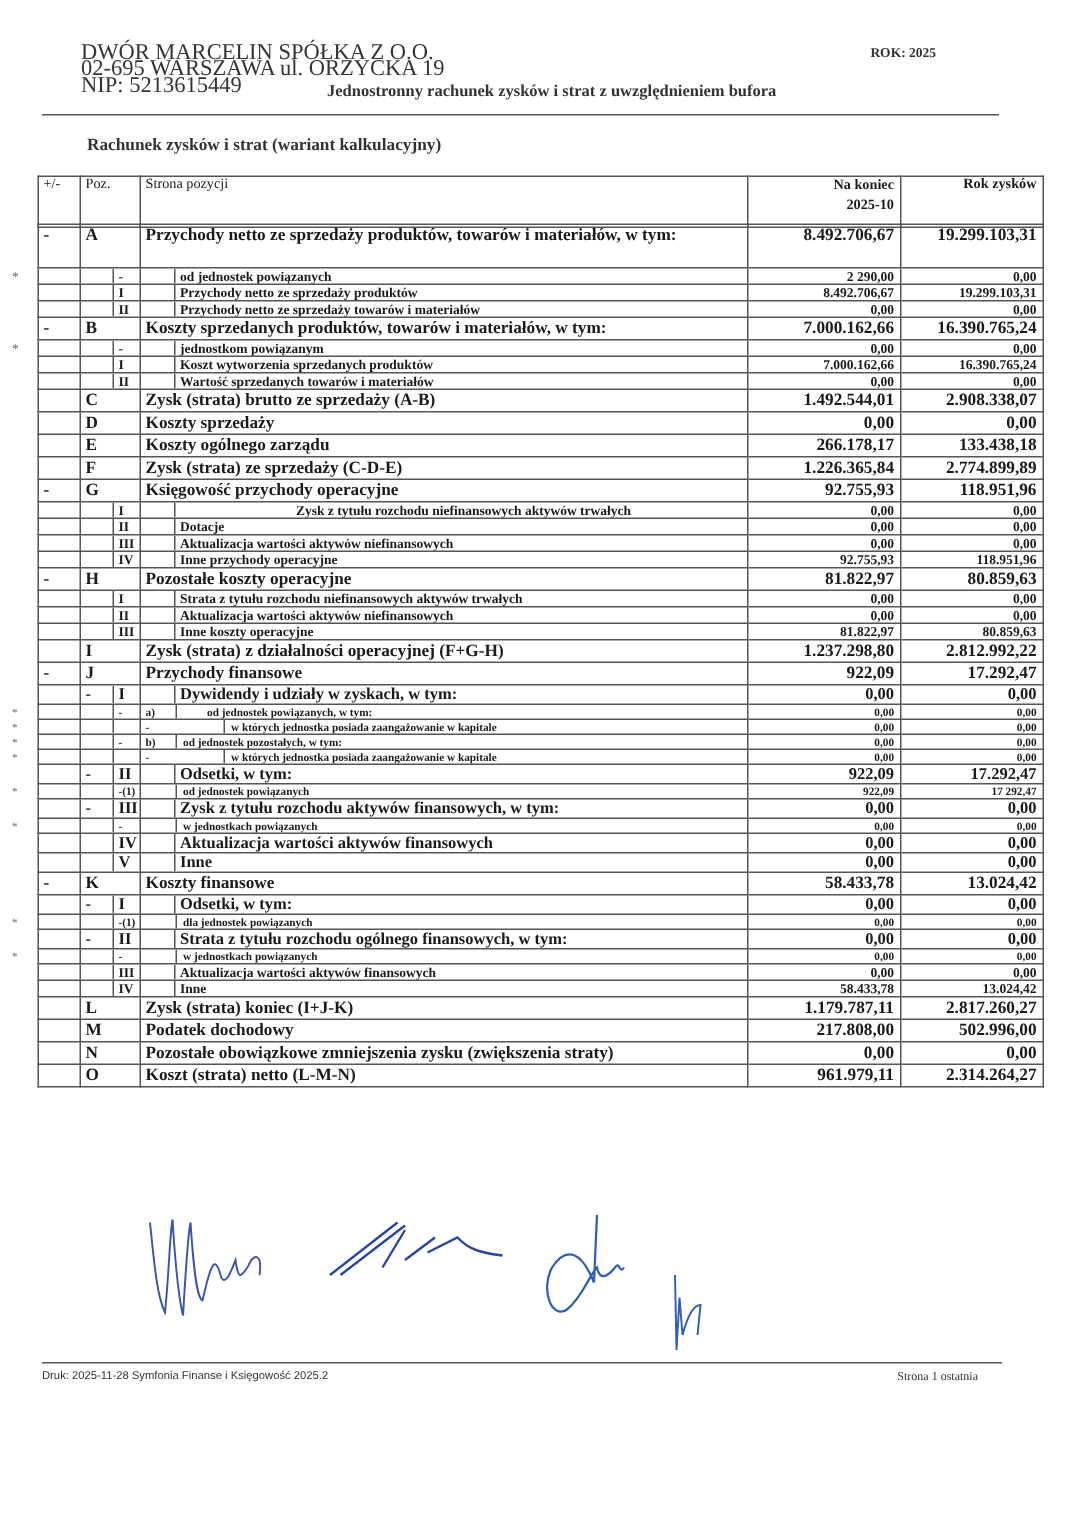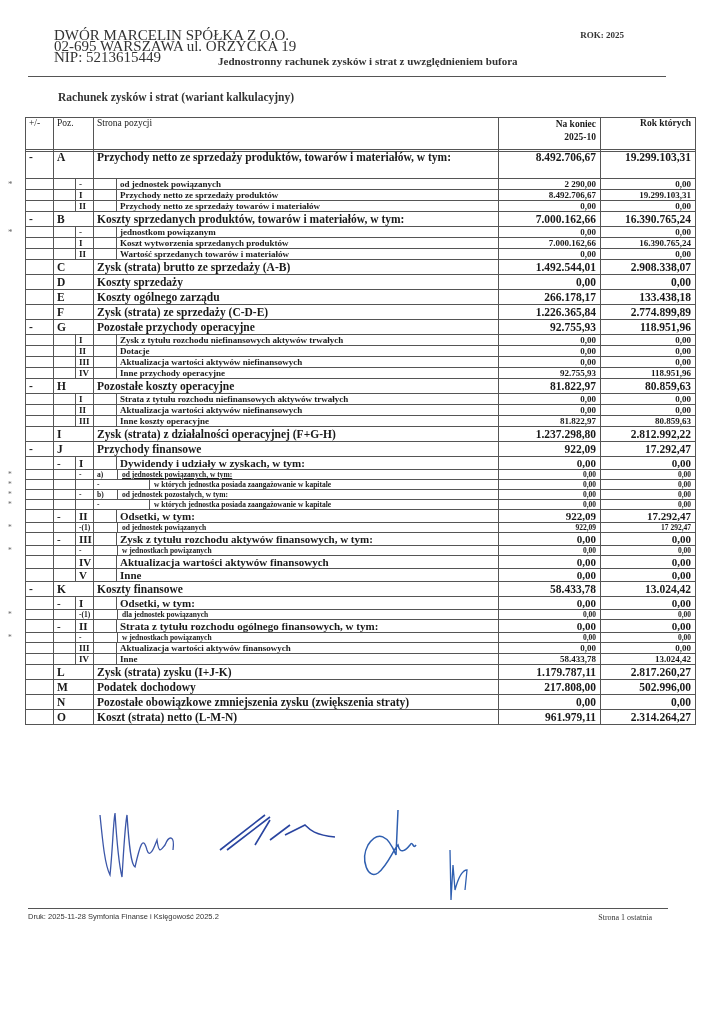--- a/index.html
+++ b/index.html
@@ -52,21 +52,21 @@
     </colgroup>
   <tbody>
       <tr style="height:34px">
     <td>+/-</td>
     <td>Poz.</td>
     <td>Strona pozycji</td>
     <td class="num" style="font-weight:bold; line-height:13px;">
       <div>Na koniec</div>
       <div>2025-10</div>
     </td>
-    <td class="num" style="font-weight:bold;">Rok których</td>
+    <td class="num" style="font-weight:bold;">Rok zysków</td>
   </tr>
 </tbody>
   </table>
 
 <div id="rows" class="abs" style="left:0; top:149px; width:724px;">
     <table class="rep" style="position:relative;left:25px;width:670px;">
       <colgroup>
         <col style="width:28px">
         <col style="width:40px">
         <col style="width:405px">
@@ -208,33 +208,33 @@
         <tr class="lvl0">
           <td style="position: relative; overflow: visible;"><span class="star" style="position:absolute;left:-18px;top:0;"></span><span></span></td>
           <td style="padding:0;"><span style="padding-left:3px;">F</span></td>
           <td style="">Zysk (strata) ze sprzedaży (C-D-E)</td>
           <td class="num">1.226.365,84</td>
           <td class="num">2.774.899,89</td>
         </tr>
         <tr class="lvl0">
           <td style="position: relative; overflow: visible;"><span class="star" style="position:absolute;left:-18px;top:0;"></span><span>-</span></td>
           <td style="padding:0;"><span style="padding-left:3px;">G</span></td>
-          <td style="">Pozostałe przychody operacyjne</td>
+          <td style="">Księgowość przychody operacyjne</td>
           <td class="num">92.755,93</td>
           <td class="num">118.951,96</td>
         </tr>
         <tr class="lvl1">
           <td style="position: relative; overflow: visible;"><span class="star" style="position:absolute;left:-18px;top:0;"></span><span></span></td>
           <td style="padding:0;">
             <div style="display:flex;height:100%;">
               <span style="width:18px;padding-left:3px;"></span>
               <span style="flex:1;border-left:1px solid #555;padding-left:3px;">I</span>
             </div>
           </td>
-          <td style="padding:0;">
+          <td style="padding:0;text-align:center;">
             <div style="display:flex;height:100%;">
               <span style="flex:1;padding-left:3px;border-left:1px solid #555;margin-left:22px;">Zysk z tytułu rozchodu niefinansowych aktywów trwałych</span>
             </div>
           </td>
           <td class="num">0,00</td>
           <td class="num">0,00</td>
         </tr>
         <tr class="lvl1">
           <td style="position: relative; overflow: visible;"><span class="star" style="position:absolute;left:-18px;top:0;"></span><span></span></td>
           <td style="padding:0;">
@@ -372,21 +372,21 @@
           <td style="position: relative; overflow: visible;"><span class="star" style="position:absolute;left:-18px;top:0;">*</span><span></span></td>
           <td style="padding:0;">
             <div style="display:flex;height:100%;">
               <span style="width:18px;padding-left:3px;"></span>
               <span style="flex:1;border-left:1px solid #555;padding-left:3px;">-</span>
             </div>
           </td>
           <td style="padding:0;">
             <div style="display:flex;height:100%;">
               <span style="width:20px;border-right:1px solid #555;padding-left:3px;">a)</span>
-              <span style="flex:1;padding-left:4px;border-left:none;margin-left:0px;text-decoration:underline;">od jednostek powiązanych, w tym:</span>
+              <span style="flex:1;padding-left:4px;border-left:none;margin-left:16px;">od jednostek powiązanych, w tym:</span>
             </div>
           </td>
           <td class="num">0,00</td>
           <td class="num">0,00</td>
         </tr>
         <tr class="lvl3 lvl3n">
           <td style="position: relative; overflow: visible;"><span class="star" style="position:absolute;left:-18px;top:0;">*</span><span></span></td>
           <td style="padding:0;">
             <div style="display:flex;height:100%;">
               <span style="width:18px;padding-left:3px;"></span>
@@ -635,21 +635,21 @@
             <div style="display:flex;height:100%;">
               <span style="flex:1;padding-left:3px;border-left:1px solid #555;margin-left:22px;">Inne</span>
             </div>
           </td>
           <td class="num">58.433,78</td>
           <td class="num">13.024,42</td>
         </tr>
         <tr class="lvl0">
           <td style="position: relative; overflow: visible;"><span class="star" style="position:absolute;left:-18px;top:0;"></span><span></span></td>
           <td style="padding:0;"><span style="padding-left:3px;">L</span></td>
-          <td style="">Zysk (strata) zysku (I+J-K)</td>
+          <td style="">Zysk (strata) koniec (I+J-K)</td>
           <td class="num">1.179.787,11</td>
           <td class="num">2.817.260,27</td>
         </tr>
         <tr class="lvl0">
           <td style="position: relative; overflow: visible;"><span class="star" style="position:absolute;left:-18px;top:0;"></span><span></span></td>
           <td style="padding:0;"><span style="padding-left:3px;">M</span></td>
           <td style="">Podatek dochodowy</td>
           <td class="num">217.808,00</td>
           <td class="num">502.996,00</td>
         </tr>

